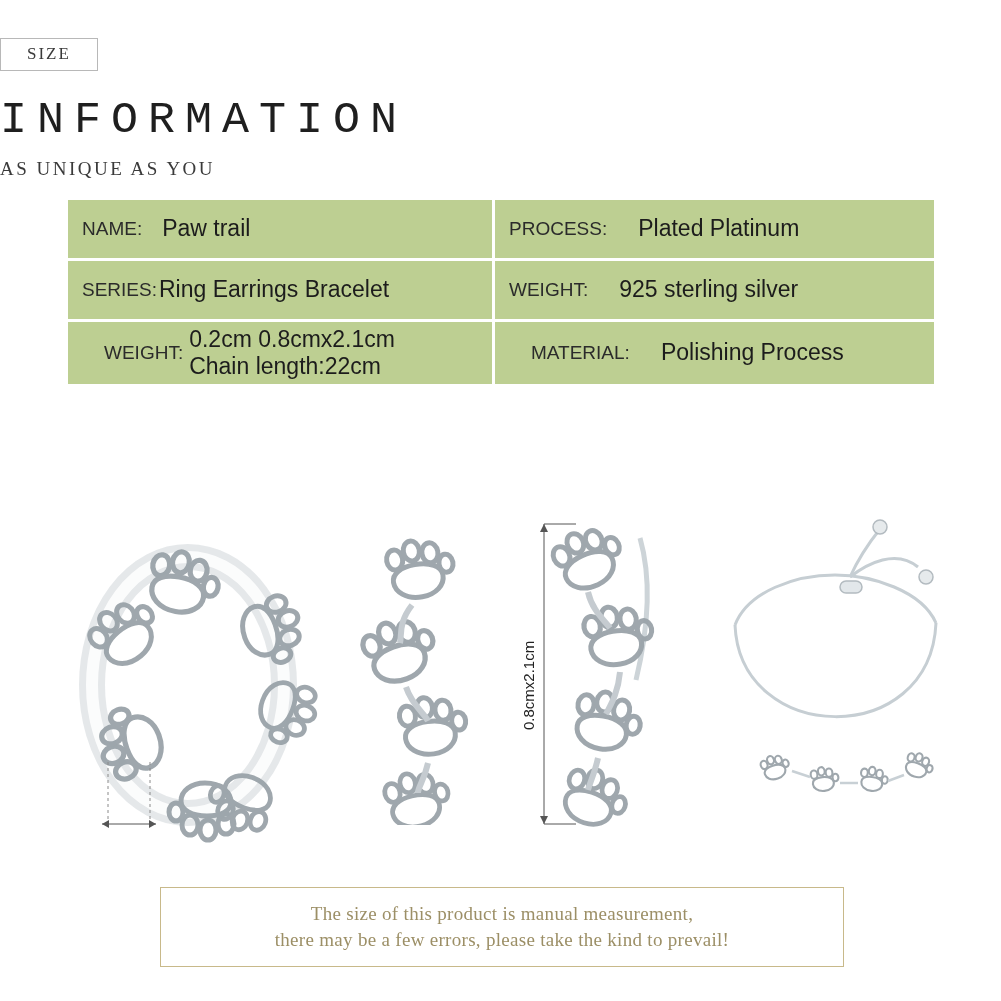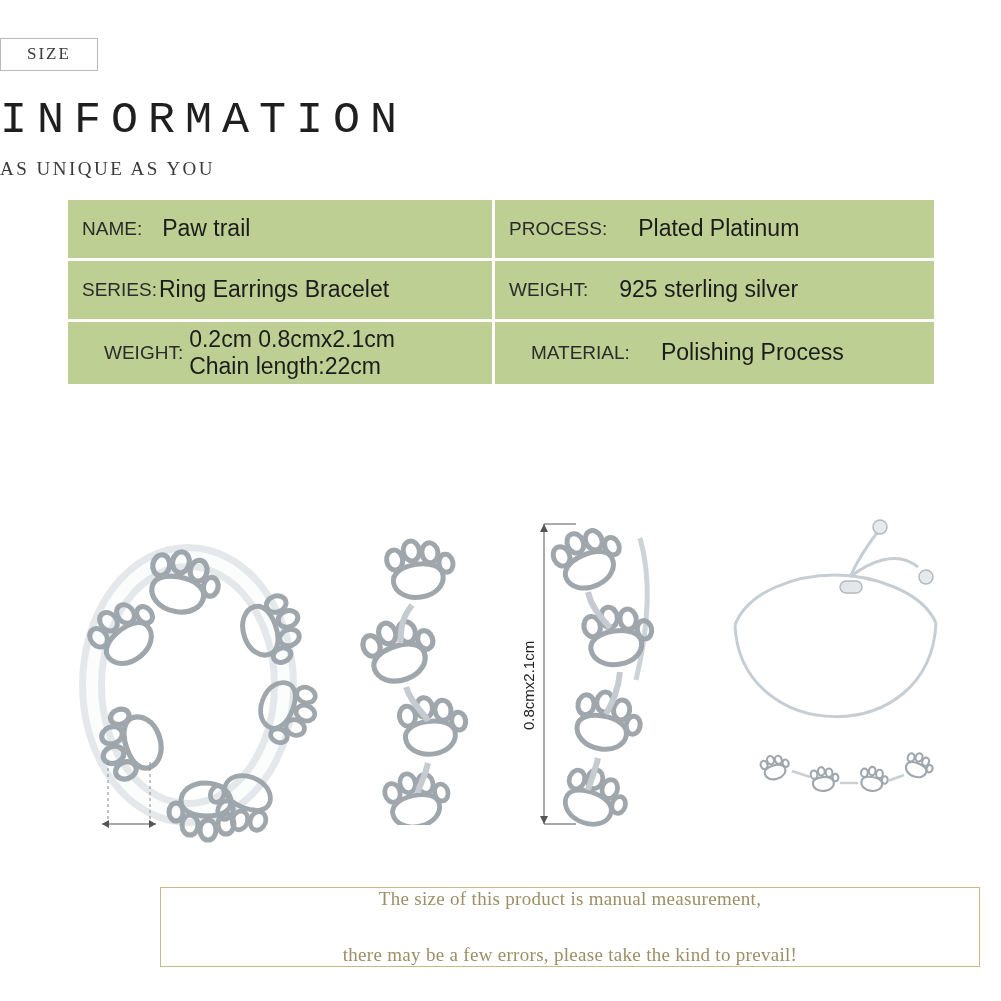--- a/index.html
+++ b/index.html
@@ -104,28 +104,28 @@
     transform: rotate(-90deg);
     transform-origin: left top;
     white-space: nowrap;
   }
 
   
   .note {
     position: absolute;
     left: 160px;
     top: 887px;
-    width: 820px;
+    width: 684px;
     height: 80px;
     border: 1px solid #c8b98a;
     box-sizing: border-box;
     display: flex;
     flex-direction: column;
     align-items: center;
-    justify-content: space-between;
+    justify-content: center;
     gap: 4px;
   }
   .note-line {
     font-family: "Liberation Serif", serif;
     font-size: 19px;
     color: #9c8f66;
     letter-spacing: 0.3px;
   }
 </style>
 </head>

